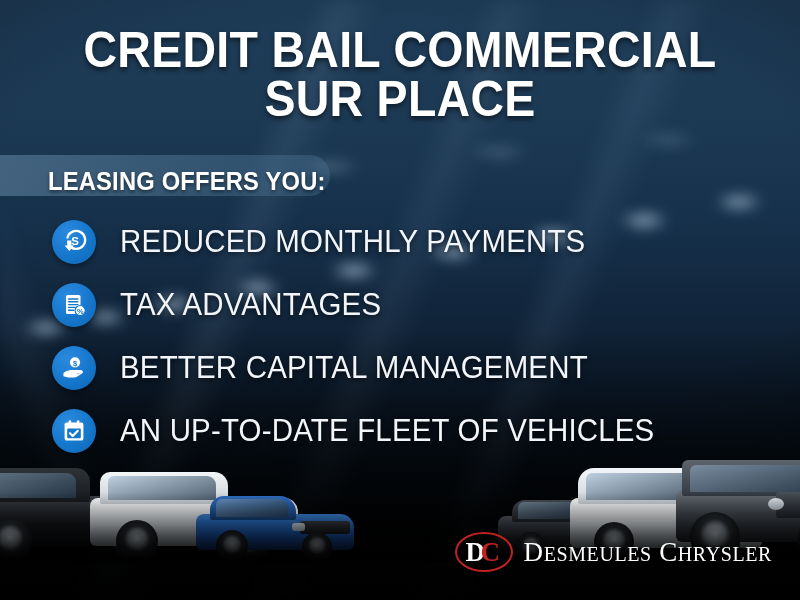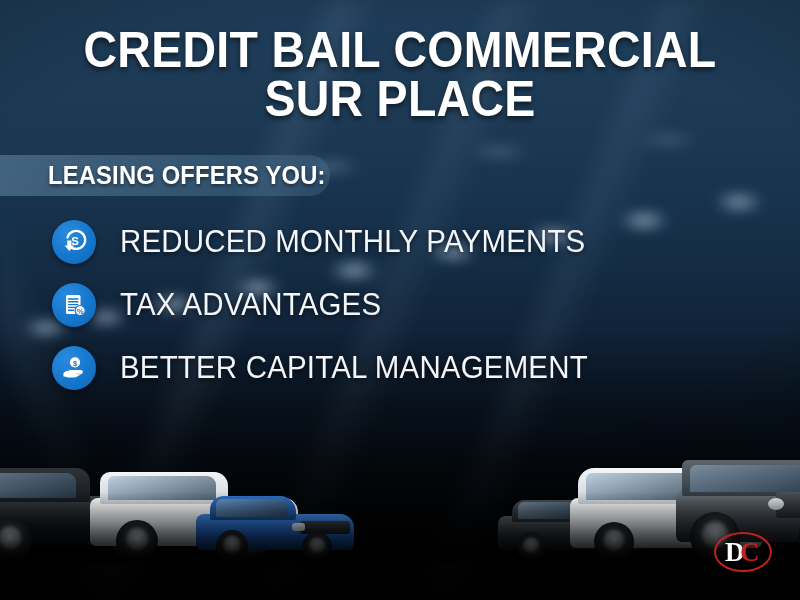--- a/index.html
+++ b/index.html
@@ -79,21 +79,21 @@
   
   .pill {
     position: absolute;
     top: 155px;
     left: 0;
     width: 330px;
     height: 41px;
     border-radius: 0 30px 30px 0;
     background: linear-gradient(to right, rgba(123,163,192,0.42), rgba(96,140,173,0.34) 70%, rgba(86,130,165,0.30));
     display: flex;
-    align-items: center;
+    align-items: flex-end;
   }
   .pill-label {
     margin-left: 48px;
     color: #ffffff;
     font-family: "Liberation Sans Narrow", "Liberation Sans", sans-serif;
     font-weight: 700;
     font-size: 25px;
     letter-spacing: 0.2px;
     transform: scaleX(0.95);
     transform-origin: left center;
@@ -275,20 +275,32 @@
         <svg width="28" height="28" viewBox="0 0 28 28">
           <circle cx="15" cy="8.3" r="5.1" fill="#fff"></circle>
           <text x="15" y="11.5" font-family="Liberation Sans, sans-serif" font-size="7.6" font-weight="700" fill="#1577cc" text-anchor="middle">$</text>
           <path d="M3.4 19.6l4.6-2.9c1-.6 2-.8 3.1-.8h9.4c1.3 0 2.4.9 2.4 2s-1.1 1.9-2.4 1.9h-5.1c2.4.7 5.2.5 7.4-.8l-5 3.3c-1.2.8-2.6 1.2-4 1.2H8.2l-4.8-1.3z" fill="#fff"></path>
           <path d="M7.2 16.5l-3.9 2.6 3.9 2.6z" fill="#fff"></path>
         </svg>
       </span>
       <span class="b-label">BETTER CAPITAL MANAGEMENT</span>
     </div>
 
+    <div class="benefit">
+      <span class="b-icon">
+        <svg width="28" height="28" viewBox="0 0 28 28">
+          <rect x="8.6" y="3.2" width="2.6" height="4.6" rx="1.3" fill="#fff"></rect>
+          <rect x="16.8" y="3.2" width="2.6" height="4.6" rx="1.3" fill="#fff"></rect>
+          <rect x="4.6" y="5.4" width="18.8" height="18.2" rx="2.2" fill="#fff"></rect>
+          <rect x="7.2" y="11.4" width="13.6" height="9.8" rx="1" fill="#1577cc"></rect>
+          <path d="M10 16.2l2.7 2.8 5.1-5.2" fill="none" stroke="#fff" stroke-width="2.2" stroke-linecap="round" stroke-linejoin="round"></path>
+        </svg>
+      </span>
+      <span class="b-label">AN UP-TO-DATE FLEET OF VEHICLES</span>
+    </div>
 
   </div>
 
   <div class="cars">
 
     <div class="car" style="left:-40px; width:235px; height:118px;">
       <div class="shadow-pad" style="left:6px; width:225px;"></div>
       <div class="body" style="left:0;   bottom:16px; width:232px; height:50px; background:linear-gradient(to bottom,#3a3e44,#15181b 55%,#090b0d);"></div>
       <div class="cabin" style="left:4px; bottom:60px; width:126px; height:34px; background:linear-gradient(to bottom,#2e3338,#16191d);"></div>
       <div class="glass" style="left:12px; bottom:64px; width:104px; height:25px;"></div>
@@ -359,15 +371,19 @@
     <div class="car-fade"></div>
   </div>
 
 
   <div class="logo">
     <span class="logo-mark">
       <span class="logo-ring"></span>
       <span class="logo-d">D</span>
       <span class="logo-c">C</span>
     </span>
+    <span class="logo-words">
+      <span>D</span><span class="sc">ESMEULES</span>
+      <span>C</span><span class="sc">HRYSLER</span>
+    </span>
   </div>
 
 </div>
 
 </body></html>

